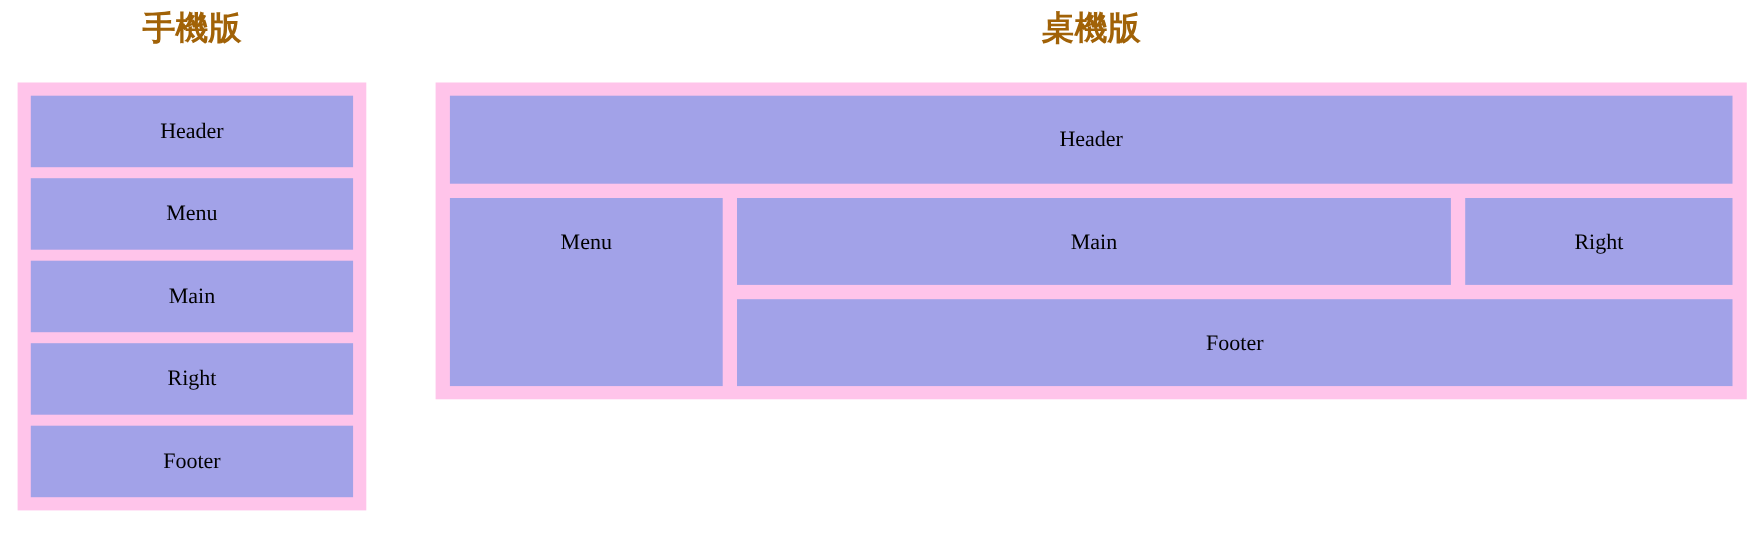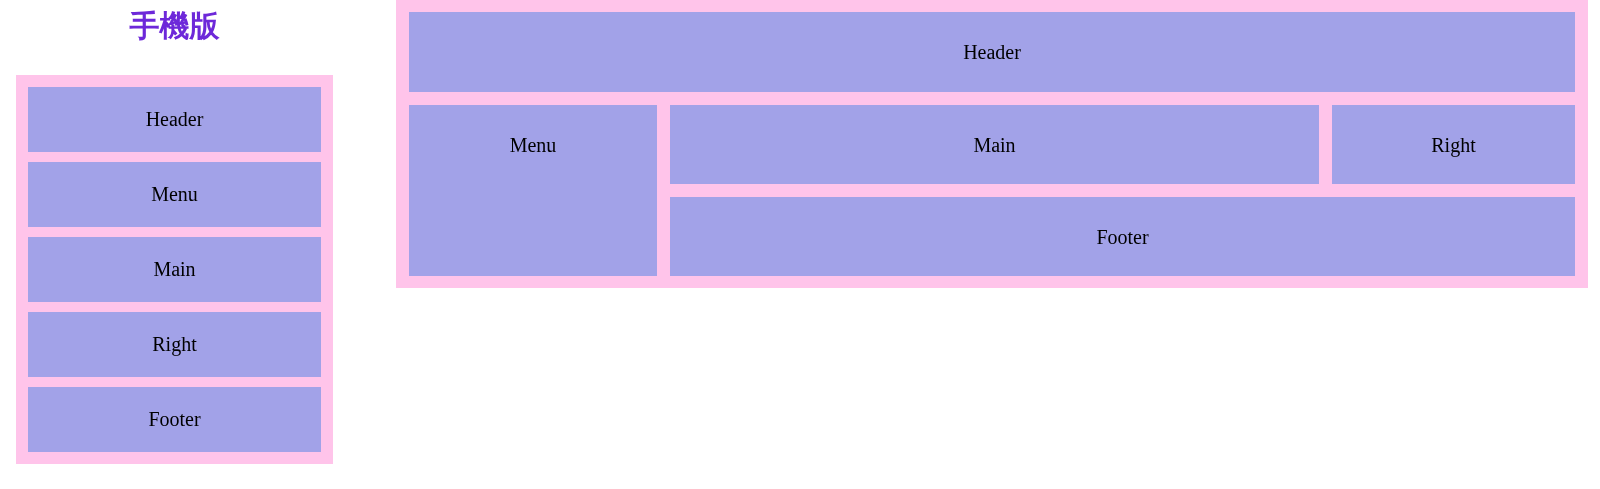--- a/index.html
+++ b/index.html
@@ -16,21 +16,21 @@
   .col-mobile  { margin-left: 16px; width: 317px; flex: 0 0 auto; }
   .col-desktop { margin-left: 63px; flex: 1 1 auto; }
 
   .title {
     font-family: "Liberation Sans", sans-serif;
     font-weight: bold;
     font-size: 30px;
     line-height: 40px;
     margin: 6px 0 29px 0;
     text-align: center;
-    color: #6d28d9;
+    color: #a16207;
   }
   .col-desktop .title { width: 1192px; }
 
   
   .m-container {
     width: 317px;
     background: var(--container_bg, #ffc4ea);
     padding: 12px;
     display: flex;
     flex-direction: column;
@@ -95,20 +95,21 @@
       <div class="m-box">
         <span>Right</span>
       </div>
       <div class="m-box">
         <span>Footer</span>
       </div>
     </div>
   </div>
 
   <div class="col-desktop">
+    <div class="title">桌機版</div>
     <div class="d-container">
       <div class="d-box area-header">
         <span>Header</span>
       </div>
       <div class="d-box area-menu">
         <span>Menu</span>
       </div>
       <div class="d-box area-main">
         <span>Main</span>
       </div>

